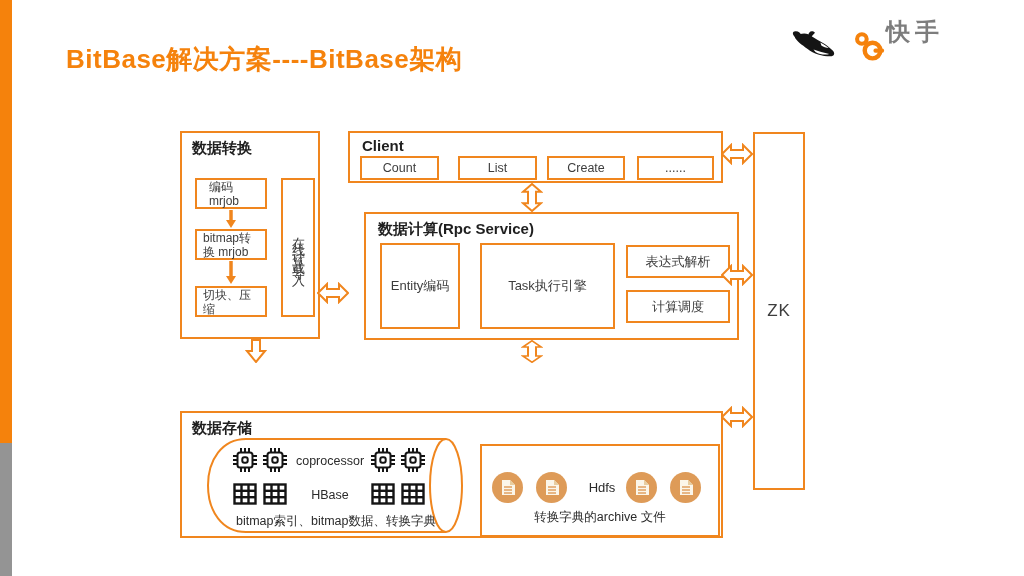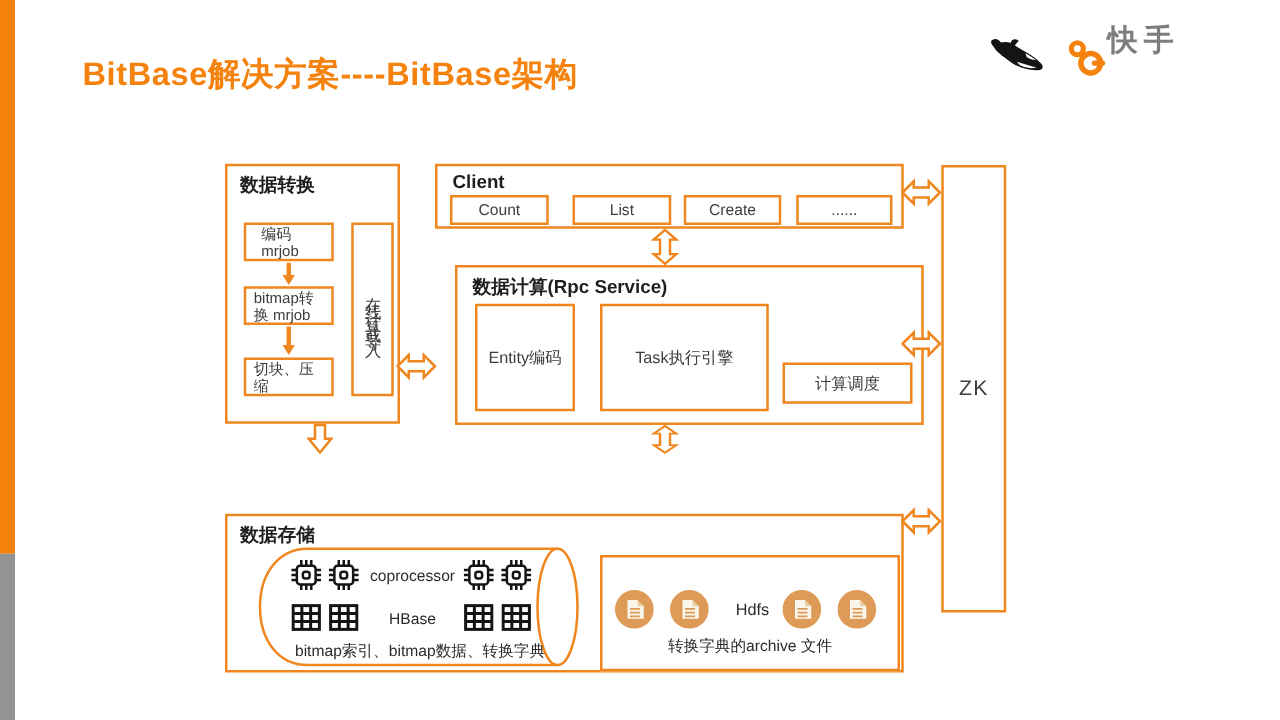--- a/index.html
+++ b/index.html
@@ -118,20 +118,21 @@
     <div class="obox cell" style="left:10px;top:23px;width:79px;height:24px;font-size:12.5px;">Count</div>
     <div class="obox cell" style="left:108px;top:23px;width:79px;height:24px;font-size:12.5px;">List</div>
     <div class="obox cell" style="left:197px;top:23px;width:78px;height:24px;font-size:12.5px;">Create</div>
     <div class="obox cell" style="left:287px;top:23px;width:77px;height:24px;font-size:12.5px;">......</div>
   </div>
 
   <div class="obox" style="left:348px;top:212px;width:375px;height:128px;margin-left:16px;">
     <div class="lbl" style="left:12px;top:6px;">数据计算(Rpc Service)</div>
     <div class="obox cell" style="left:14px;top:29px;width:80px;height:86px;font-size:13px;">Entity编码</div>
     <div class="obox cell" style="left:114px;top:29px;width:135px;height:86px;font-size:13px;">Task执行引擎</div>
+    <div class="obox cell" style="left:260px;top:31px;width:104px;height:33px;font-size:13px;">表达式解析</div>
     <div class="obox cell" style="left:260px;top:76px;width:104px;height:33px;font-size:13px;">计算调度</div>
   </div>
 
   <div class="obox" style="left:180px;top:363px;width:543px;height:127px;margin-top:48px;">
     <div class="lbl" style="left:10px;top:6px;">数据存储</div>
 
     <div class="abs" style="left:18px;top:24px;">
       <svg width="272" height="97" viewBox="0 0 272 97">
         <path class="cylshape" d="M246,2 H46 C22,2 8,23 8,48.5 C8,74 22,95 46,95 H246"></path>
         <ellipse class="cylshape" cx="246" cy="48.5" rx="16" ry="46.5"></ellipse>

